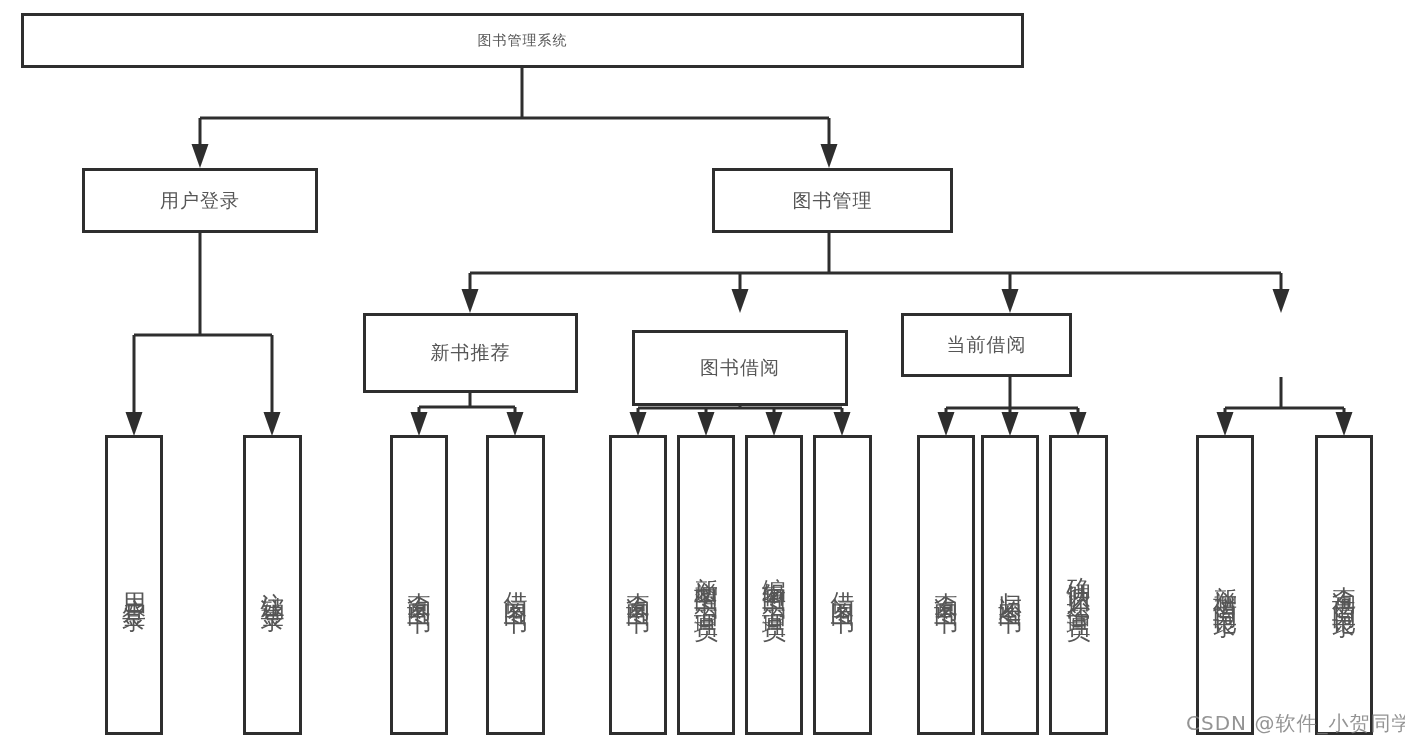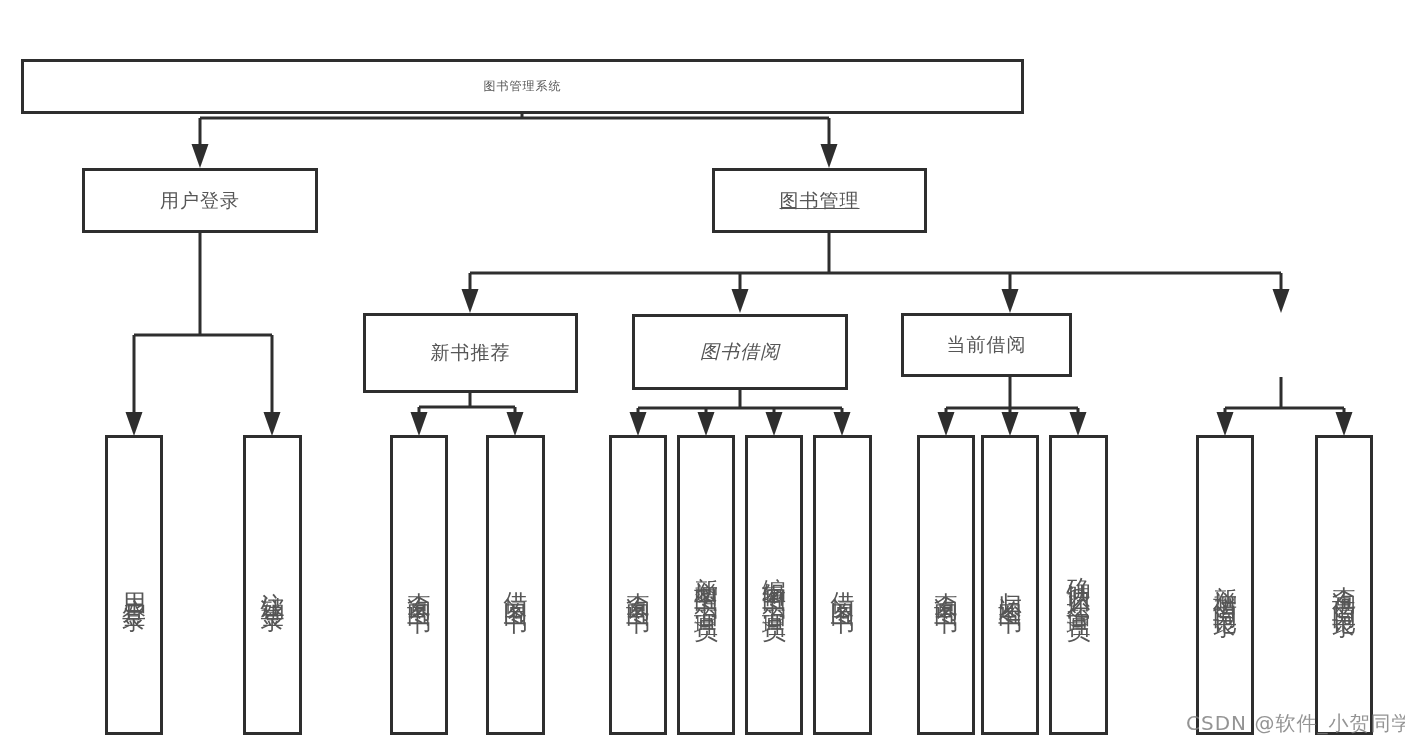--- a/index.html
+++ b/index.html
@@ -24,21 +24,21 @@
     border: 3px solid #2e2e2e;
     display: flex;
     align-items: center;
     justify-content: center;
     color: #565656;
     z-index: 2;
     letter-spacing: 1px;
     white-space: nowrap;
   }
   .h-node { font-size: 19px; }
-  .root-node { font-size: 12px; margin-top: 46px; }
+  .root-node { font-size: 14px; }
   .leaf {
     writing-mode: vertical-rl;
     font-size: 24px;
     letter-spacing: 6px;
     line-height: 1;
   }
   .watermark {
     position: absolute;
     top: 710px;
     left: 1186px;
@@ -84,24 +84,24 @@
     <use href="#ah" x="946" y="436"></use>
       <use href="#ah" x="1010" y="436"></use>
     <use href="#ah" x="1078" y="436"></use>
     <use href="#ah" x="1225" y="436"></use>
       <use href="#ah" x="1344" y="436"></use>
   </svg>
 
   <div class="box root-node" style="left:21px; top:13px; width:1003px; height:55px;">图书管理系统</div>
 
   <div class="box h-node" style="left:82px; top:168px; width:236px; height:65px;">用户登录</div>
-  <div class="box h-node" style="left:712px; top:168px; width:215px; height:65px;text-decoration:underline;">图书管理</div>
+  <div class="box h-node" style="left:712px; top:168px; width:241px; height:65px;">图书管理</div>
 
   <div class="box h-node" style="left:363px; top:313px; width:215px; height:80px;">新书推荐</div>
-  <div class="box h-node" style="left:632px; top:314px; width:216px; height:76px;font-style:italic;">图书借阅</div>
+  <div class="box h-node" style="left:632px; top:330px; width:216px; height:76px;">图书借阅</div>
   <div class="box h-node" style="left:901px; top:313px; width:171px; height:64px;">当前借阅</div>
 
   <div class="box leaf" style="left:105px; top:435px; width:58px; height:300px;">用户登录</div>
   <div class="box leaf" style="left:243px; top:435px; width:59px; height:300px;">注销登录</div>
 
   <div class="box leaf" style="left:390px; top:435px; width:58px; height:300px;">查询图书</div>
   <div class="box leaf" style="left:486px; top:435px; width:59px; height:300px;">借阅图书</div>
 
   <div class="box leaf" style="left:609px; top:435px; width:58px; height:300px;">查询图书</div>
   <div class="box leaf" style="left:677px; top:435px; width:58px; height:300px;">新增图书（管理员）</div>

